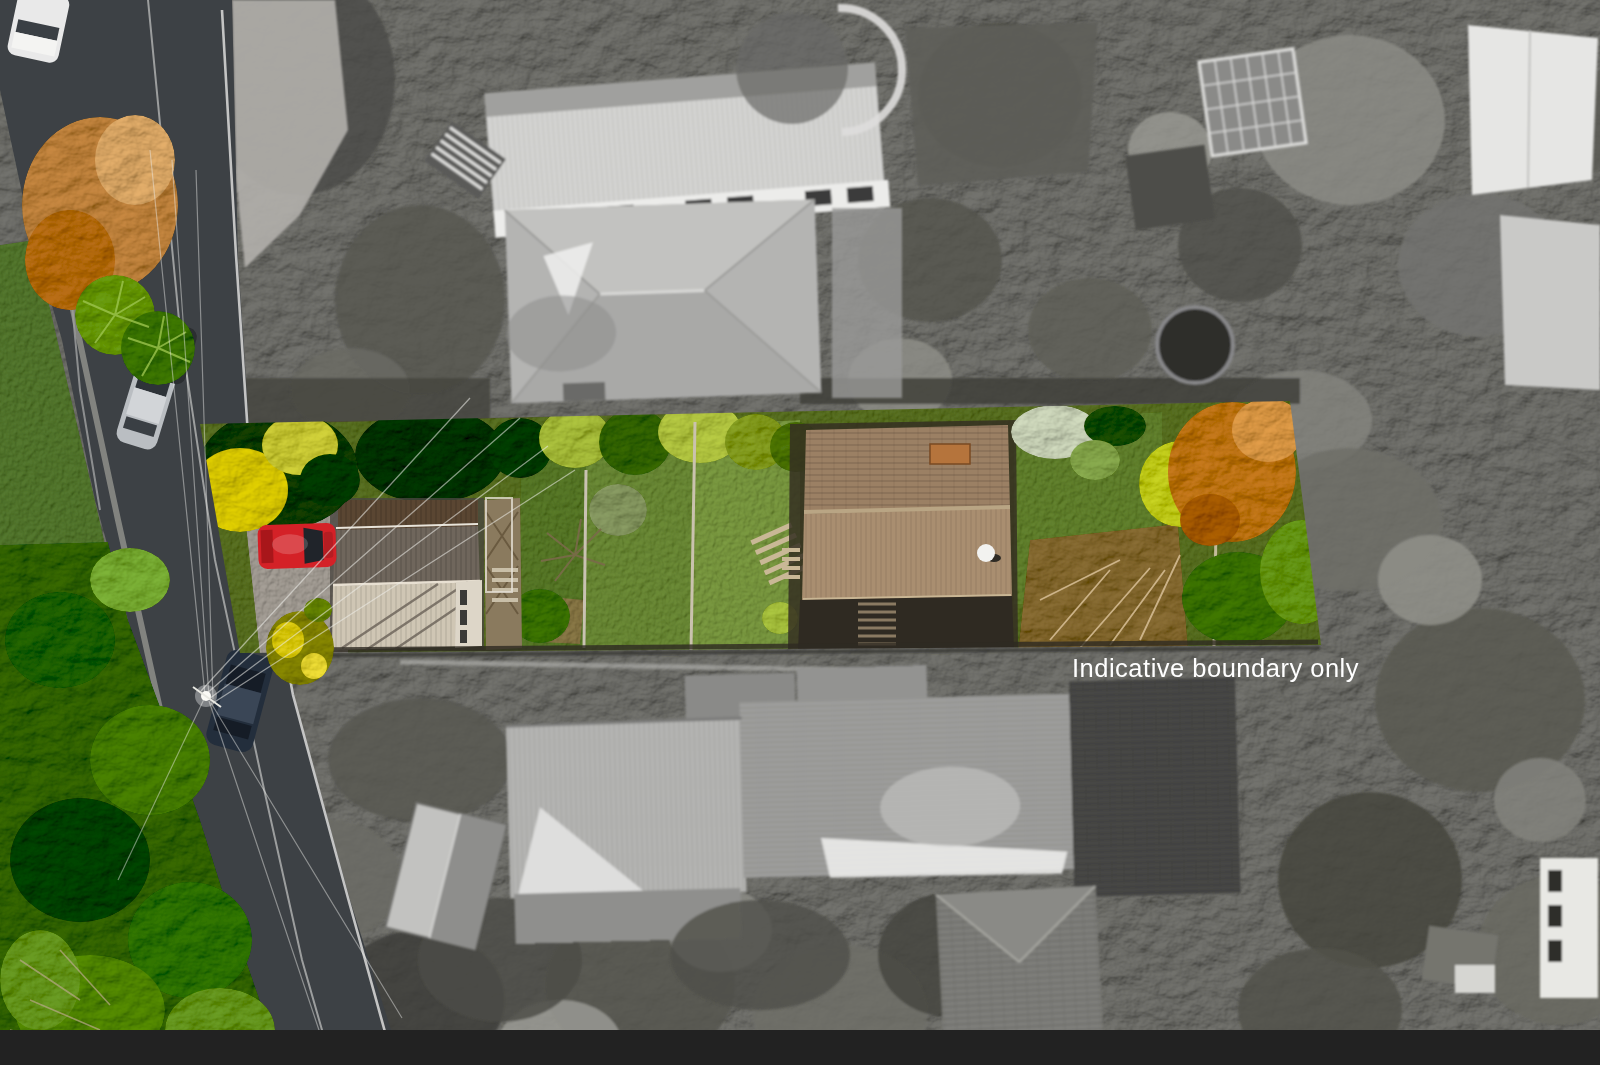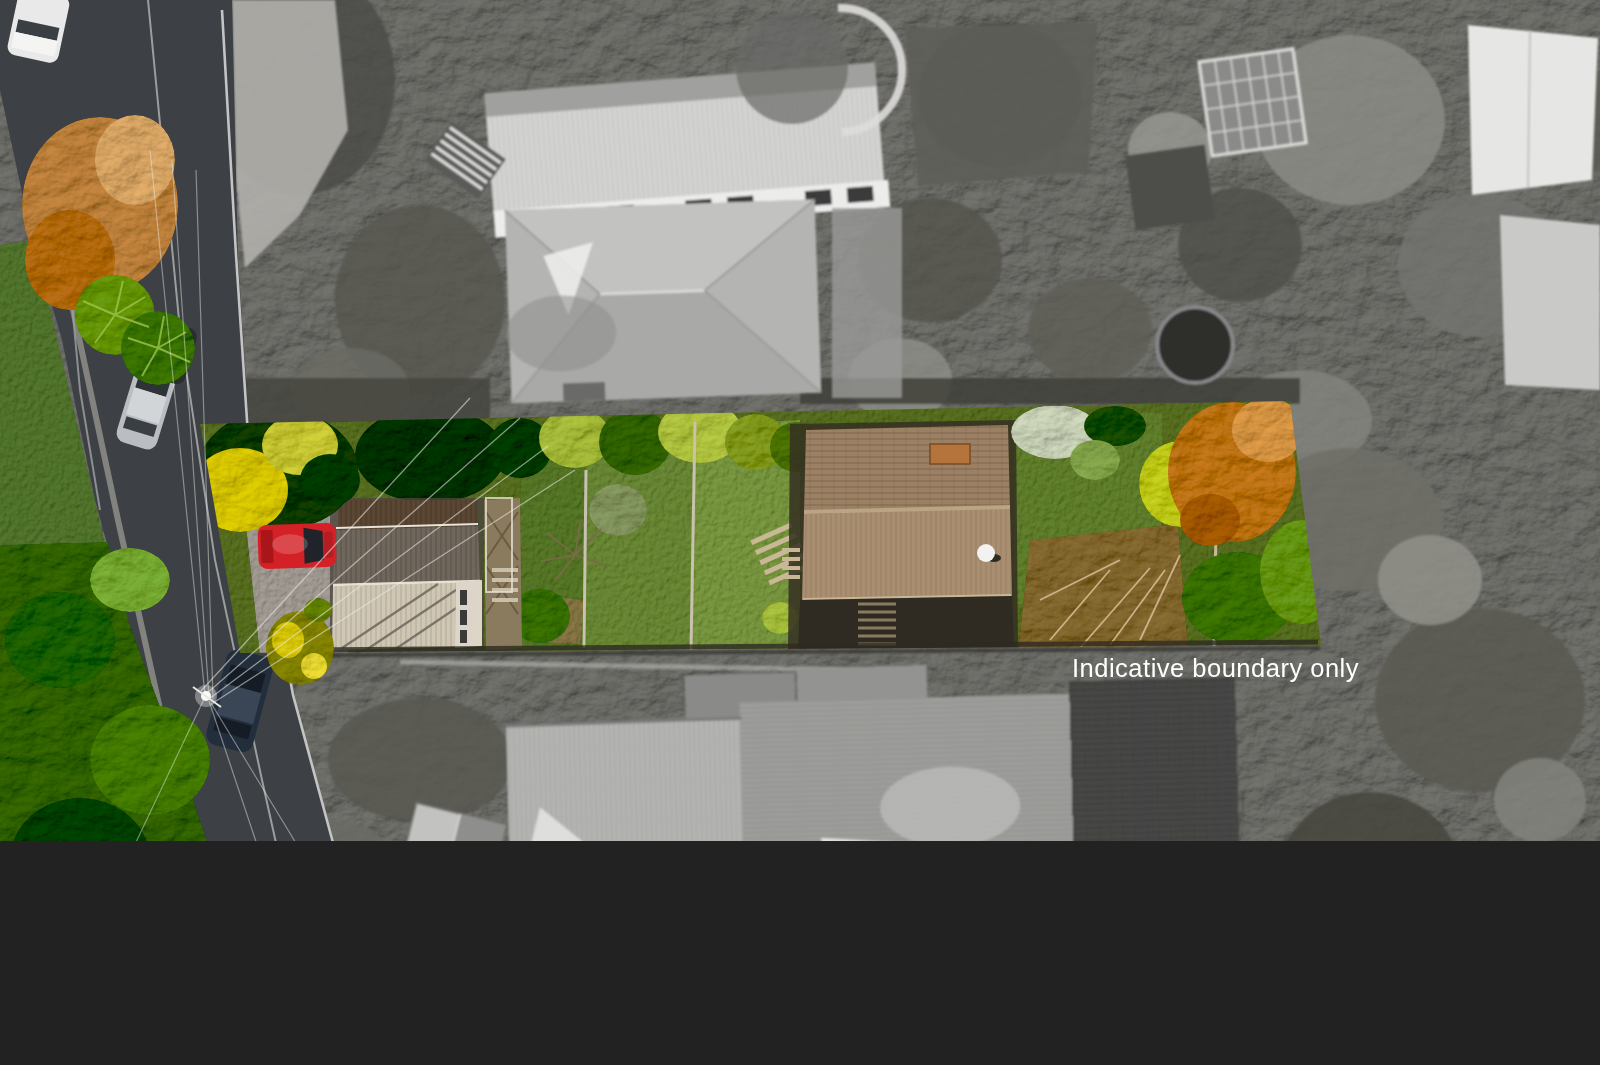--- a/index.html
+++ b/index.html
@@ -1,16 +1,16 @@
 <!DOCTYPE html>
 <html><head>
 <meta charset="utf-8">
 <style>
   html,body{margin:0;padding:0;background:#222;}
-  #stage{position:relative;width:1600px;height:841px;overflow:hidden;background:#747470;
+  #stage{position:relative;width:1600px;height:1030px;overflow:hidden;background:#747470;
          font-family:"Liberation Sans",sans-serif;}
   #stage svg{position:absolute;left:0;top:0;display:block;}
   .wm{font-family:"Liberation Sans",sans-serif;font-weight:400;letter-spacing:.5px;}
 </style>
 </head>
 <body>
 
 <div id="stage">
 <svg width="1600" height="1065" viewBox="0 0 1600 1065">
   <defs>

